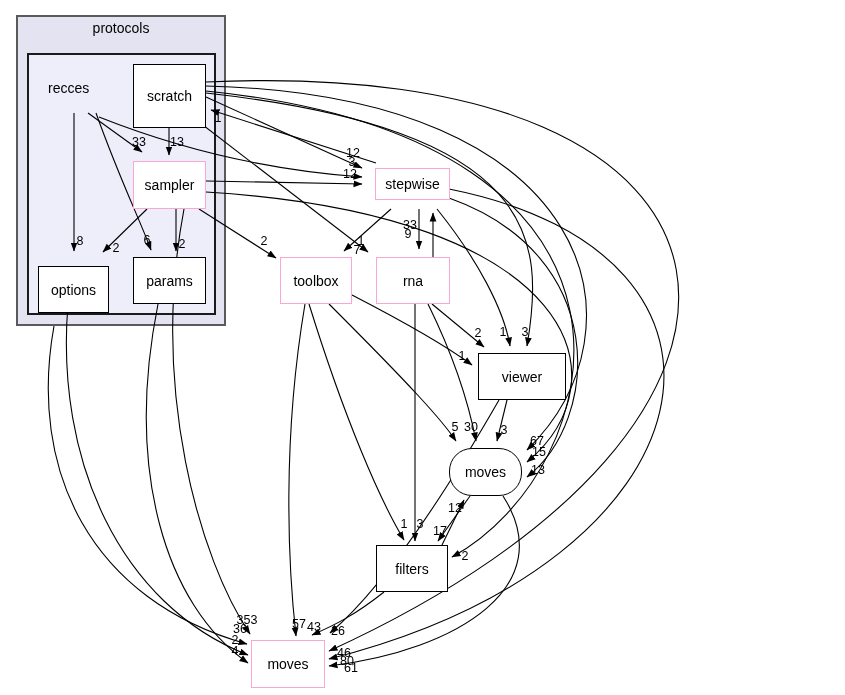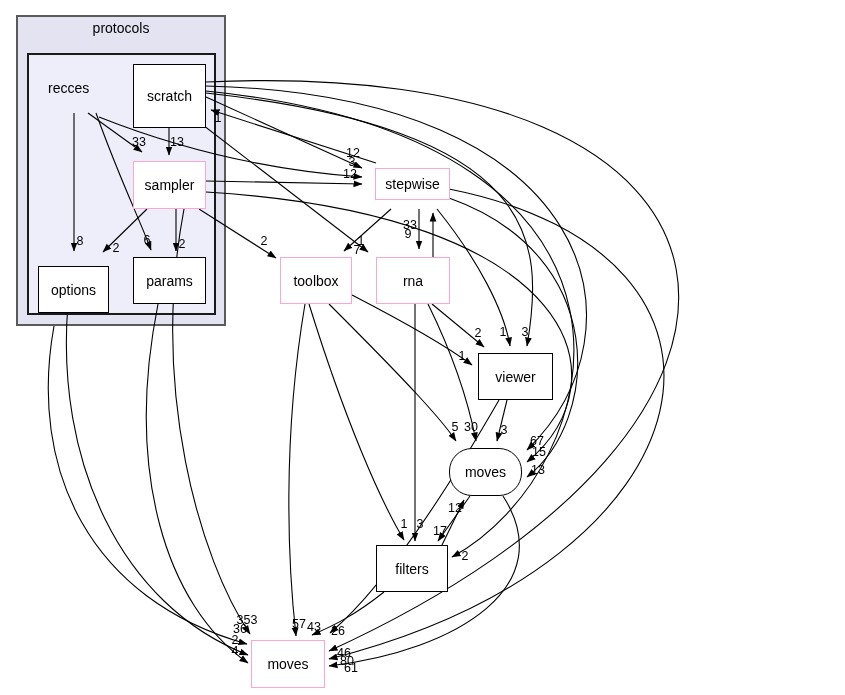--- a/index.html
+++ b/index.html
@@ -133,21 +133,21 @@
     </div>
   <div class="node red" style="left:375px;top:161px;width:75px;height:32px;margin-top:7px;">
       <span>stepwise</span>
     </div>
   <div class="node red" style="left:280px;top:257px;width:72px;height:47px;">
       <span>toolbox</span>
     </div>
   <div class="node red" style="left:376px;top:257px;width:74px;height:47px;">
       <span>rna</span>
     </div>
-  <div class="node" style="left:478px;top:353px;width:75px;height:47px;text-align:center;">
+  <div class="node" style="left:478px;top:353px;width:88px;height:47px;text-align:center;">
       <span>viewer</span>
     </div>
   <div class="node" style="left:449px;top:448px;width:73px;height:48px;border-radius:23px;">
       <span>moves</span>
     </div>
   <div class="node" style="left:376px;top:545px;width:72px;height:47px;">
       <span>filters</span>
     </div>
   <div class="node red" style="left:251px;top:640px;width:74px;height:48px;">
       <span>moves</span>

